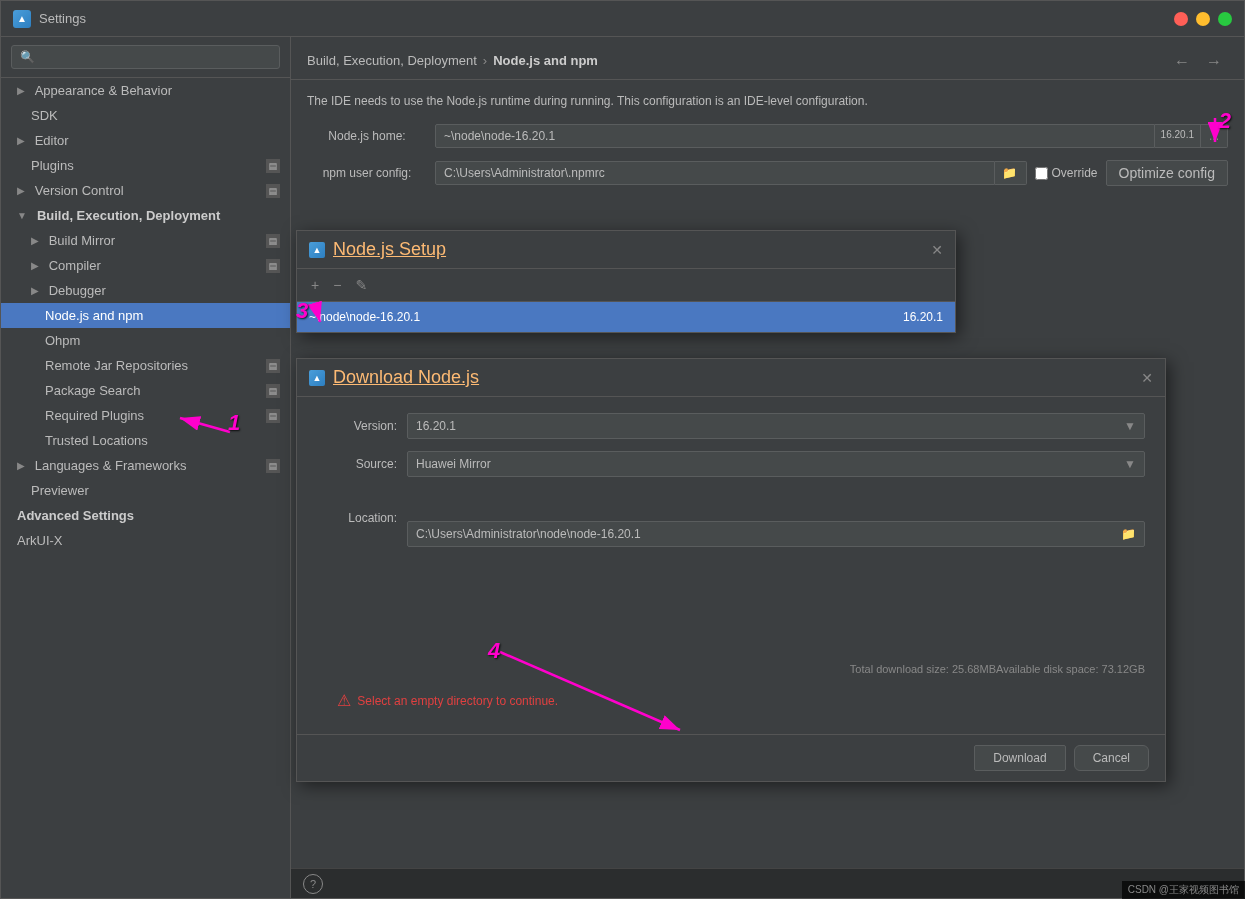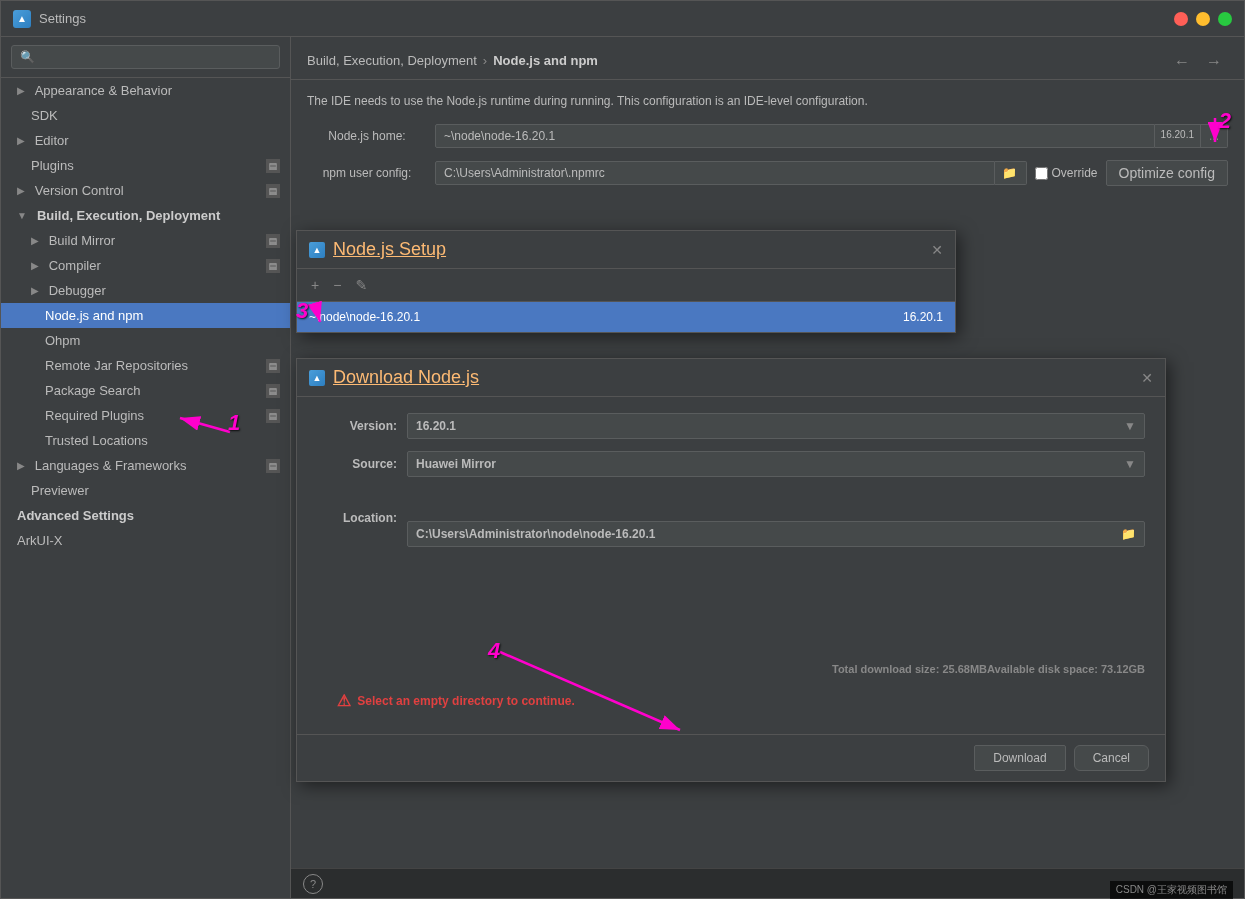--- a/index.html
+++ b/index.html
@@ -344,21 +344,20 @@
       left: 296px;
       width: 870px;
       background: #3c3f41;
       border: 1px solid #555;
       box-shadow: 4px 4px 16px rgba(0,0,0,0.5);
       pointer-events: all;
     }
 
     .dialog-download-content {
       padding: 16px 20px;
-      font-weight: bold;
     }
 
     .dl-form-row {
       display: flex;
       align-items: center;
       margin-bottom: 12px;
       gap: 10px;
     }
     .dl-label {
       color: #bbb;
@@ -449,21 +448,21 @@
       border-radius: 50%;
       display: flex; align-items: center; justify-content: center;
       color: #888;
       font-size: 11px;
       cursor: pointer;
     }
 
     
     .watermark {
       position: absolute;
-      bottom: 0; right: 12px;
+      bottom: 0; right: 0;
       background: rgba(0,0,0,0.7);
       color: #888;
       font-size: 10px;
       padding: 2px 6px;
       z-index: 200;
     }
 
     
     .ann-num {
       position: absolute;

